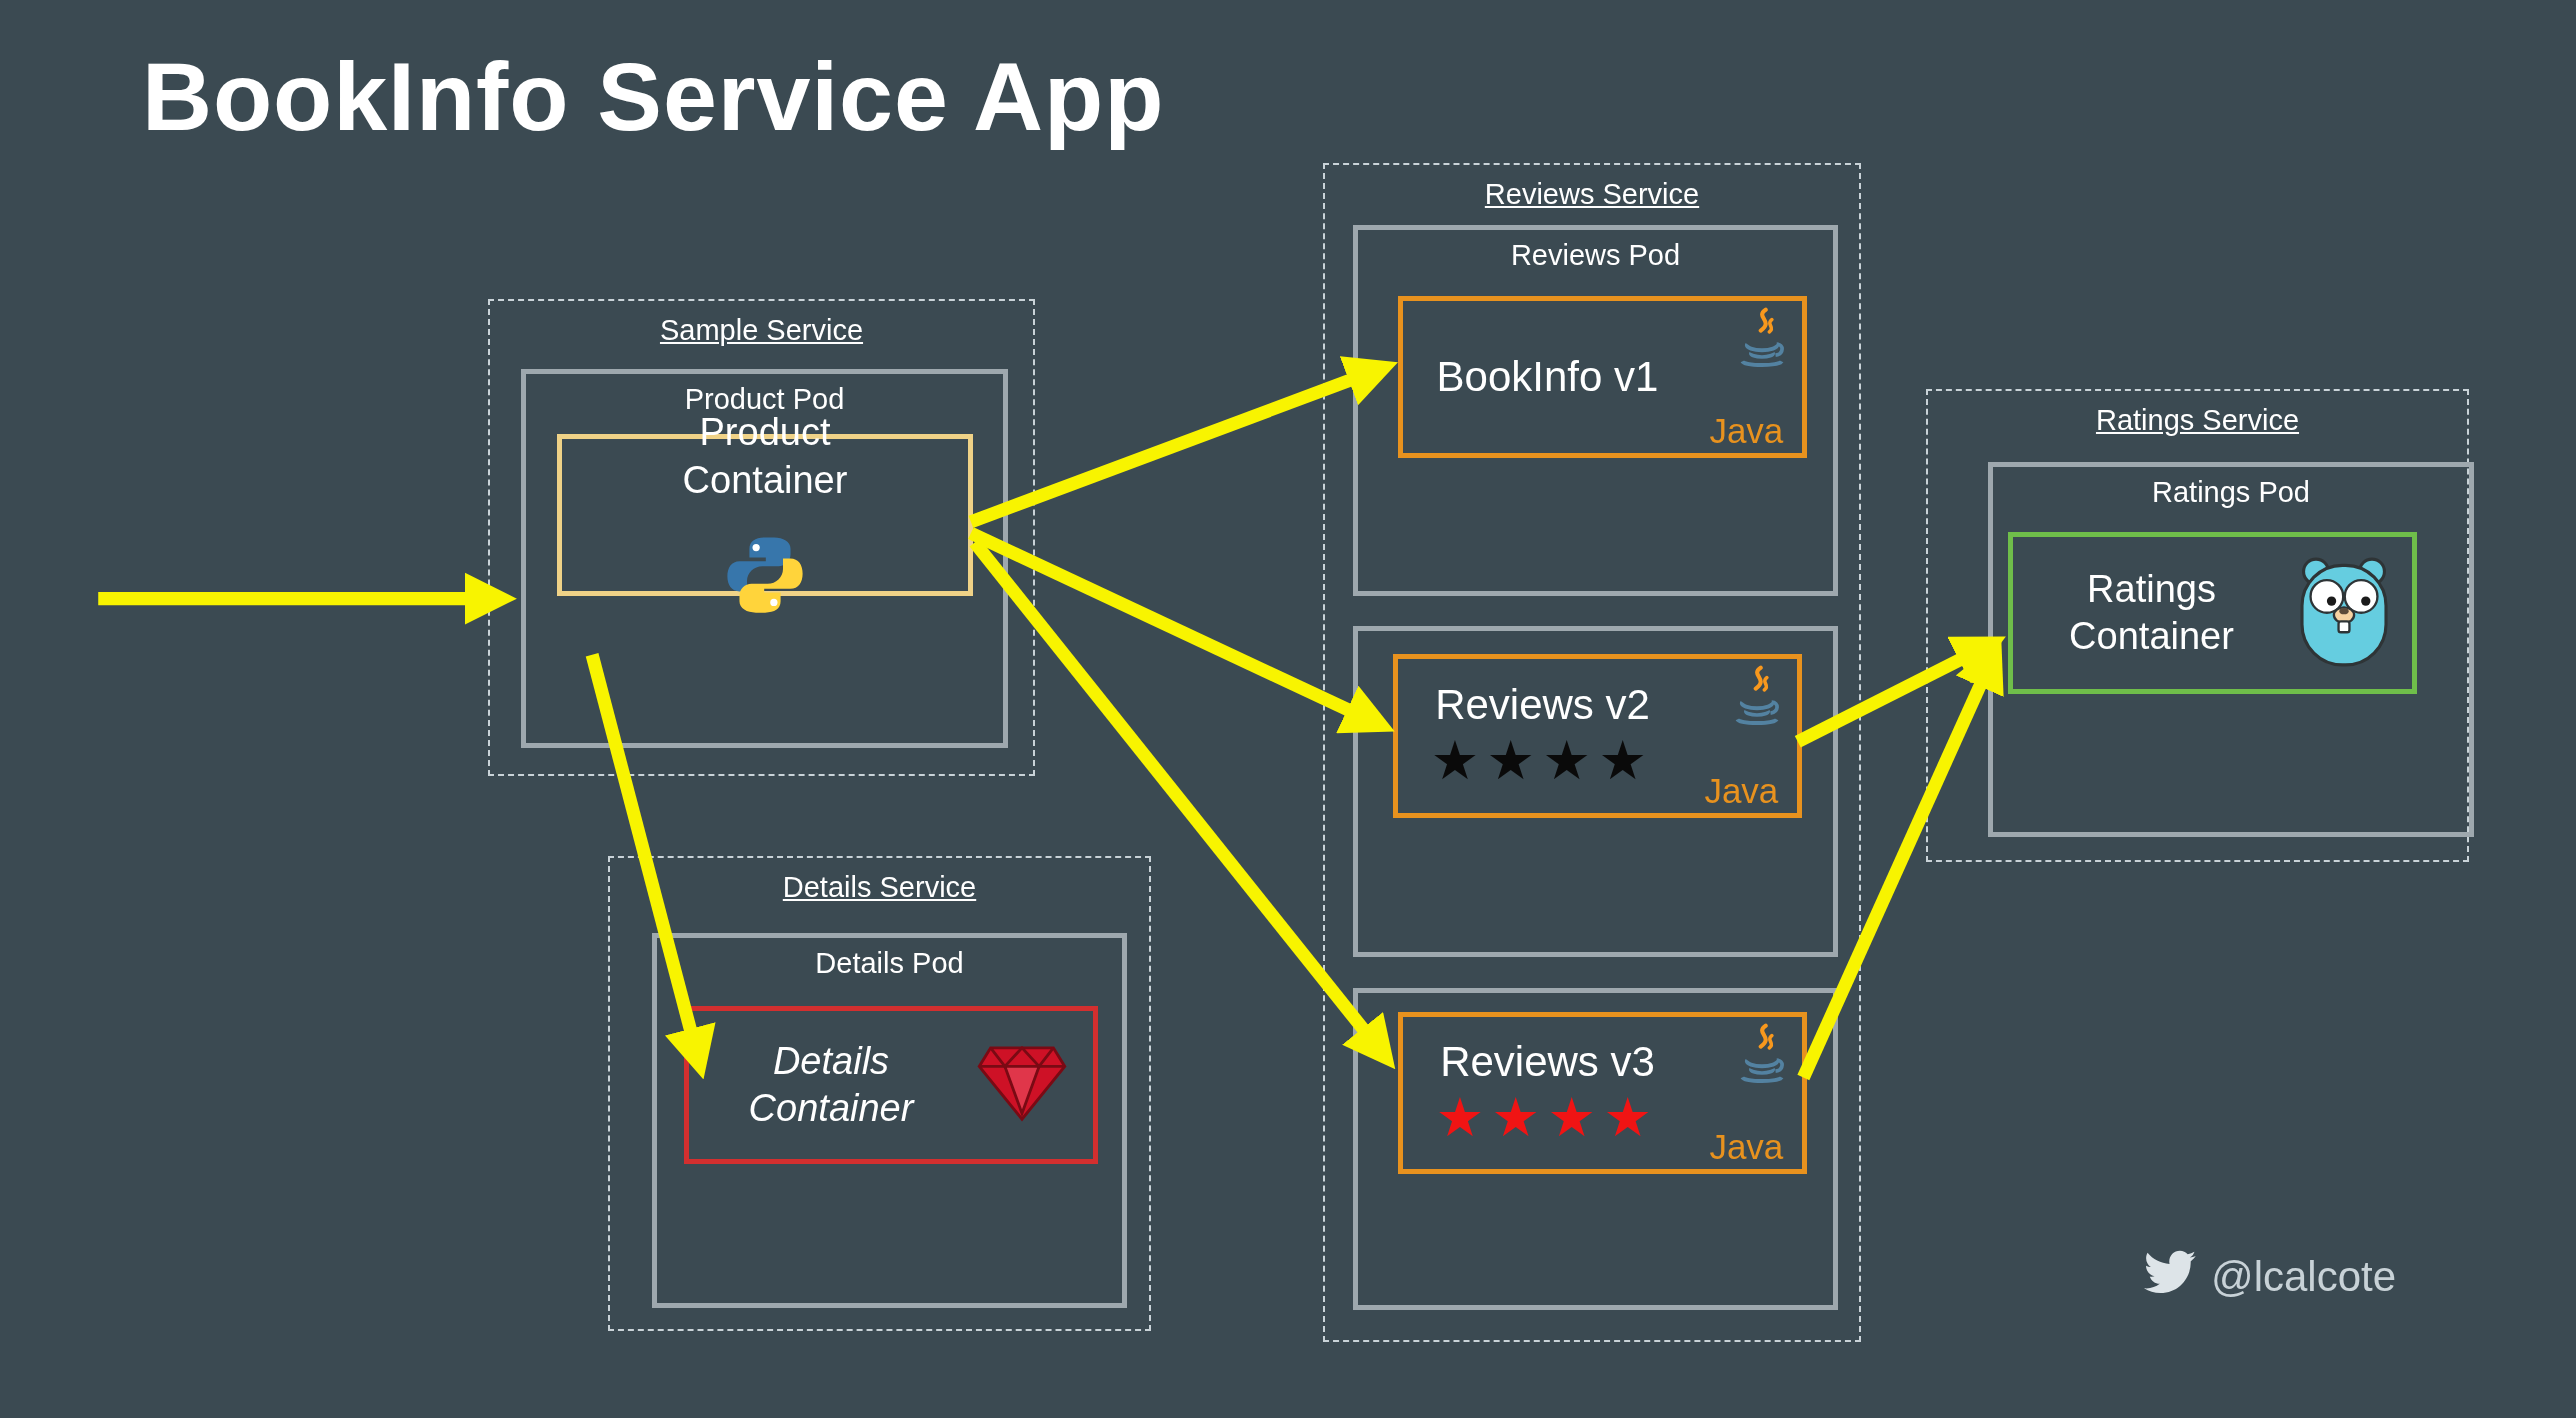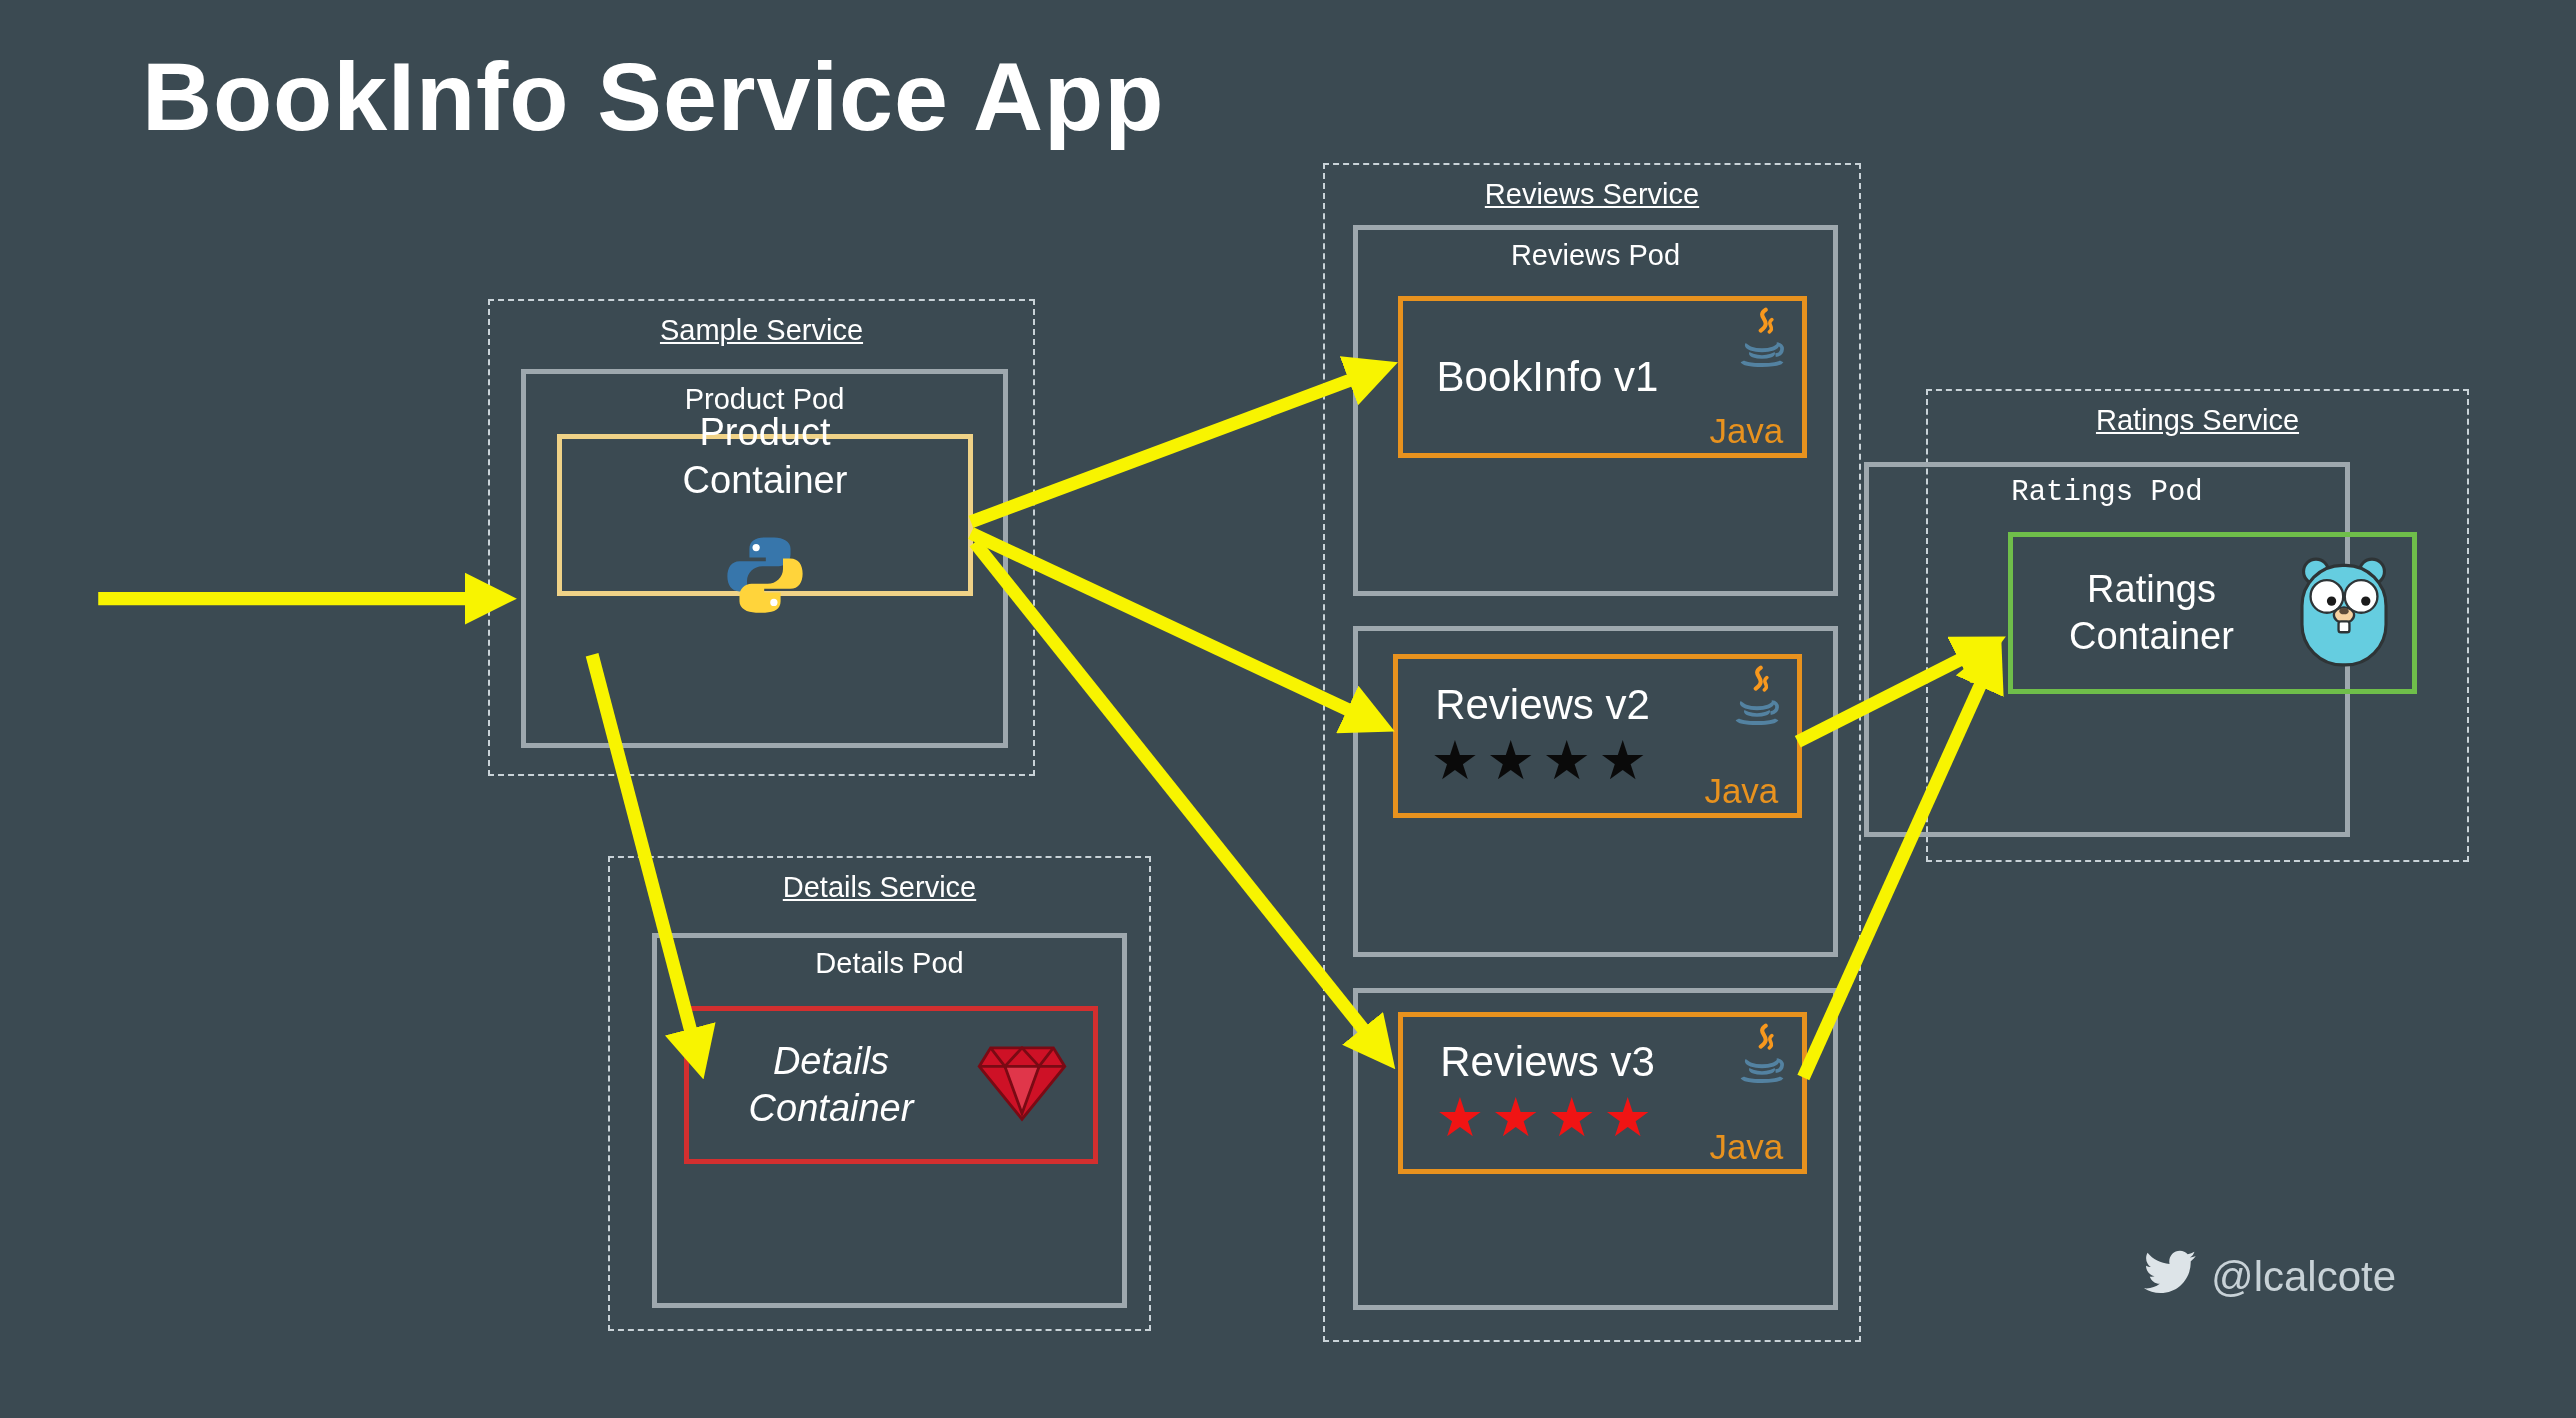--- a/index.html
+++ b/index.html
@@ -81,21 +81,21 @@
     <div class="lbl">Product Pod</div>
   </div>
   <div class="pod" style="left:652px;top:933px;width:465px;height:365px;">
     <div class="lbl">Details Pod</div>
   </div>
   <div class="pod" style="left:1353px;top:225px;width:475px;height:361px;">
     <div class="lbl">Reviews Pod</div>
   </div>
   <div class="pod" style="left:1353px;top:626px;width:475px;height:321px;"></div>
   <div class="pod" style="left:1353px;top:988px;width:475px;height:312px;"></div>
-  <div class="pod" style="left:1864px;top:462px;width:476px;height:365px;font-family:Liberation Mono, monospace;">
+  <div class="pod" style="left:1988px;top:462px;width:476px;height:365px;">
     <div class="lbl">Ratings Pod</div>
   </div>
 
   <div class="cbox pc flexc" style="left:557px;top:434px;width:406px;height:152px;">
     <div class="clabel">Product Container</div>
     <span>
       <svg viewBox="0 0 64 64" width="86" height="86" aria-hidden="true">
         <path fill="#3776AB" d="M31.9 4C25 4 20.4 6.8 20.4 12.4V19h12.2v2.8H13.2C7 21.8 4 26.7 4 33s3 11.2 9.2 11.2h5.4v-7.8c0-6.2 5.2-11 11.4-11h12c5 0 9-3.9 9-8.9v-4.1C51 7 45.4 4 38.8 4h-6.9z"></path>
         <circle cx="25.4" cy="11.6" r="2.7" fill="#fff"></circle>
         <path fill="#FFD43B" d="M32.1 60c6.9 0 11.5-2.8 11.5-8.4V45H31.4v-2.8h19.4c6.2 0 9.2-4.9 9.2-11.2s-3-11.2-9.2-11.2h-5.4v7.8c0 6.2-5.2 11-11.4 11h-12c-5 0-9 3.9-9 8.9v4.1C13 57 18.6 60 25.2 60h6.9z"></path>

